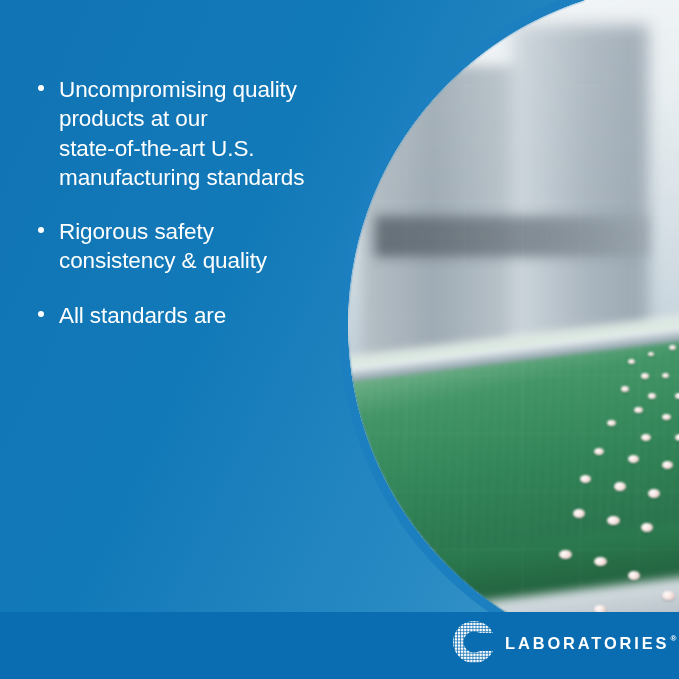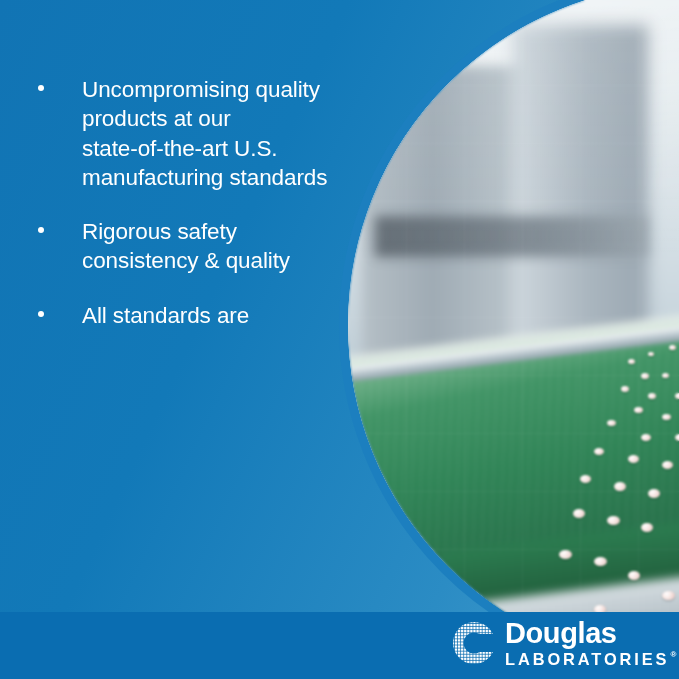--- a/index.html
+++ b/index.html
@@ -164,21 +164,21 @@
     margin-bottom:25px;
     max-width:305px;
     letter-spacing:-0.1px;
   }
   .bullet:last-child { margin-bottom:0; }
   .bullet .dot {
     position:absolute; left:2px; top:10px;
     width:6px; height:6px; border-radius:50%;
     background:#ffffff;
   }
-  .bullet .ln { display:block;margin-left:23px; }
+  .bullet .ln { display:block; }
 
   
   .logo {
     position:absolute;
     left:452px; top:620px;
     display:flex; align-items:center; gap:9px;
   }
   .logo-mark {
     width:44px; height:44px;
     position:relative;
@@ -296,21 +296,20 @@
             <rect x="22" y="13" width="23" height="18" fill="black"></rect>
           </mask>
           <pattern id="dots" width="3.05" height="3.05" patternUnits="userSpaceOnUse">
             <rect x="0" y="0" width="2.25" height="2.25" fill="#ffffff"></rect>
           </pattern>
         </defs>
         <rect x="0" y="0" width="44" height="44" fill="url(#dots)" mask="url(#cmask)"></rect>
       </svg>
     </div>
     <div class="logo-type">
-      <span class="logo-name">Douglas</span>
       <span class="logo-sub">
         <span>LABORATORIES</span>
         <span class="logo-reg">®</span>
       </span>
     </div>
   </div>
 
 </div>
 
 </body></html>

